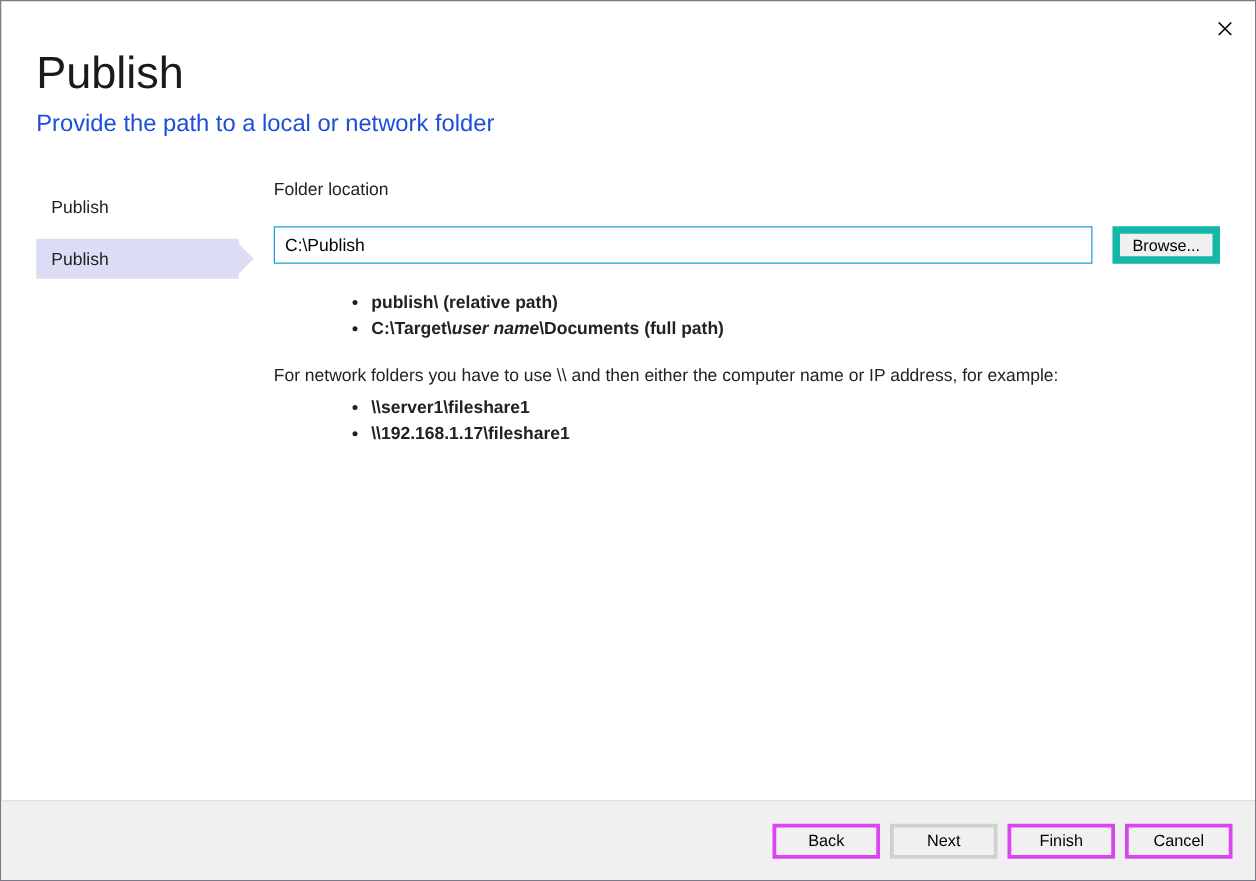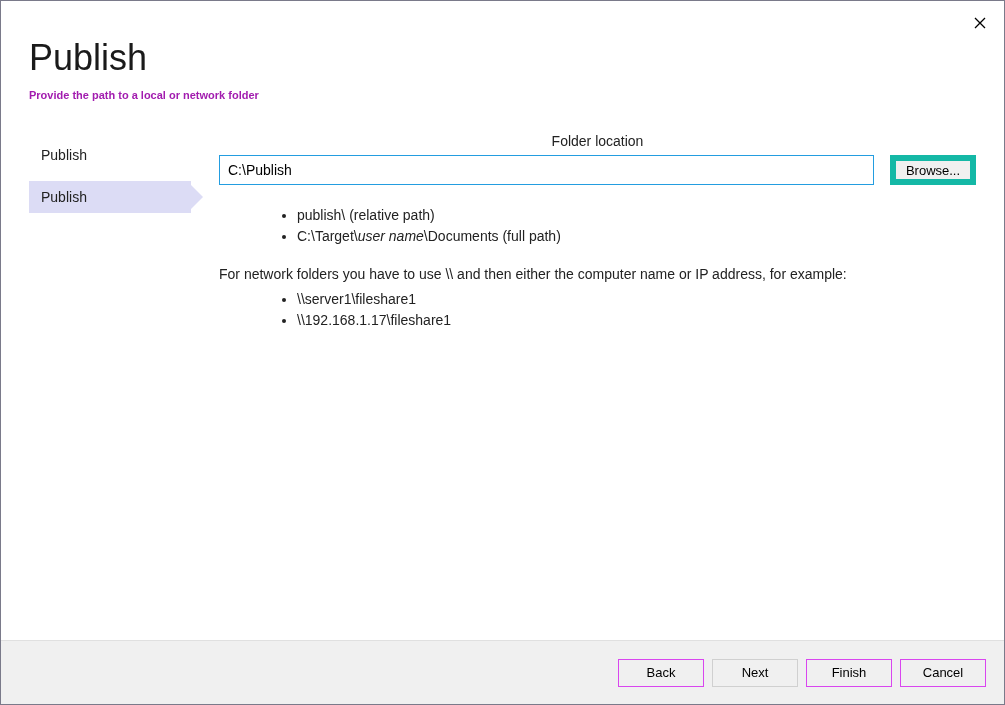--- a/index.html
+++ b/index.html
@@ -1,37 +1,37 @@
 <!DOCTYPE html>
 <html><head>
   <meta charset="utf-8">
   <style>
     * { box-sizing: border-box; margin: 0; padding: 0; }
     body { font-family: "Segoe UI", Tahoma, sans-serif; font-size: 13px; color: #222; width: 1005px; height: 705px; background: #fff; border: 1px solid #7a7a8a; display: flex; flex-direction: column; position: relative; }
     .close-btn { position: absolute; top: 8px; right: 10px; width: 28px; height: 28px; display: flex; align-items: center; justify-content: center; cursor: pointer; }
     .close-btn svg { width: 12px; height: 12px; }
     .header { padding: 36px 28px 10px 28px; }
     .header h1 { font-size: 36px; font-weight: 300; color: #1a1a1a; margin-bottom: 10px; }
-    .header .subtitle { font-size: 11px; font-weight: 700; color: #a21caf; }
+    .header .subtitle { font-size: 19px; font-weight: 400; color: #1d4ed8; }
     .content { flex: 1; display: flex; padding: 22px 28px 0 0; }
     .sidebar { width: 190px; padding-left: 28px; padding-top: 6px; }
     .sidebar-item { padding: 8px 12px 8px 12px; font-size: 14px; margin-bottom: 10px; position: relative; }
     .sidebar-item.active { background: #dcdcf5; }
     .sidebar-item.active::after { content: ""; position: absolute; right: -12px; top: 50%; transform: translateY(-50%); width: 0; height: 0; border-top: 12px solid transparent; border-bottom: 12px solid transparent; border-left: 12px solid #dcdcf5; }
     .main { flex: 1; padding-left: 28px; }
-    .field-label { font-size: 14px; margin-bottom: 6px; text-align: center; }
+    .field-label { font-size: 14px; margin-bottom: 22px; }
     .folder-row { display: flex; gap: 16px; margin-bottom: 20px; }
     .folder-input { flex: 1; height: 30px; border: 1.5px solid #239de0; padding: 0 8px; font-size: 14px; outline: none; font-family: inherit; }
     .browse-btn { width: 86px; height: 30px; background: #f0f0f0; border: 6px solid #14b8a6; font-family: inherit; font-size: 13px; cursor: pointer; }
     .help-text p { font-size: 14px; margin-bottom: 4px; line-height: 1.4; }
-    .help-text ul { list-style: disc; padding-left: 78px; margin-bottom: 18px; }
+    .help-text ul { list-style: disc; padding-left: 78px; margin-bottom: 18px; font-weight: bold; }
     .help-text li { font-size: 14px; line-height: 1.5; }
     .italic { font-style: italic; }
     .footer { background: #f0f0f0; border-top: 1px solid #e0e0e0; height: 64px; display: flex; align-items: center; justify-content: flex-end; padding-right: 18px; gap: 8px; }
-    .footer button { width: 86px; height: 28px; background: #f0f0f0; border: 1px solid #d946ef; font-family: inherit; font-size: 13px; cursor: pointer; }
+    .footer button { width: 86px; height: 28px; background: #f0f0f0; border: 3px solid #d946ef; font-family: inherit; font-size: 13px; cursor: pointer; }
     .footer button:disabled { color: #000000; cursor: default; border-color: #d0d0d0; }
   </style>
 </head>
 <body>
 
 <div class="close-btn">
   <svg viewBox="0 0 12 12">
       <path d="M1 1 L11 11 M11 1 L1 11" stroke="#000" stroke-width="1.3" fill="none"></path>
     </svg>
 </div>

